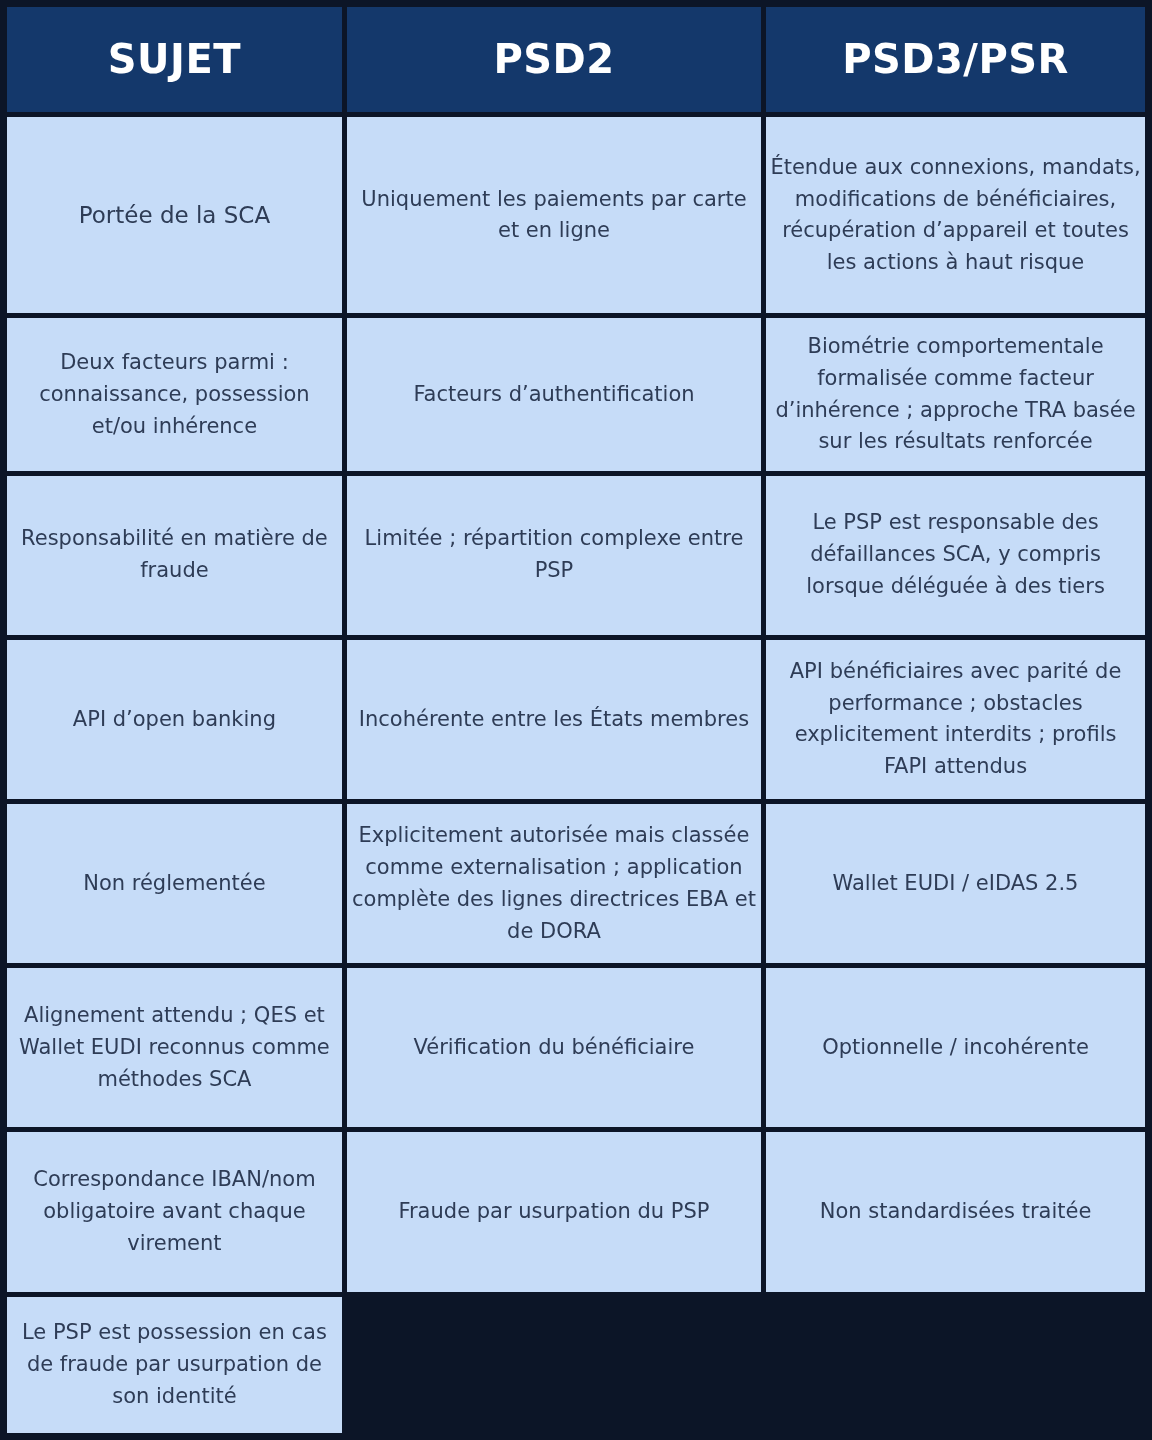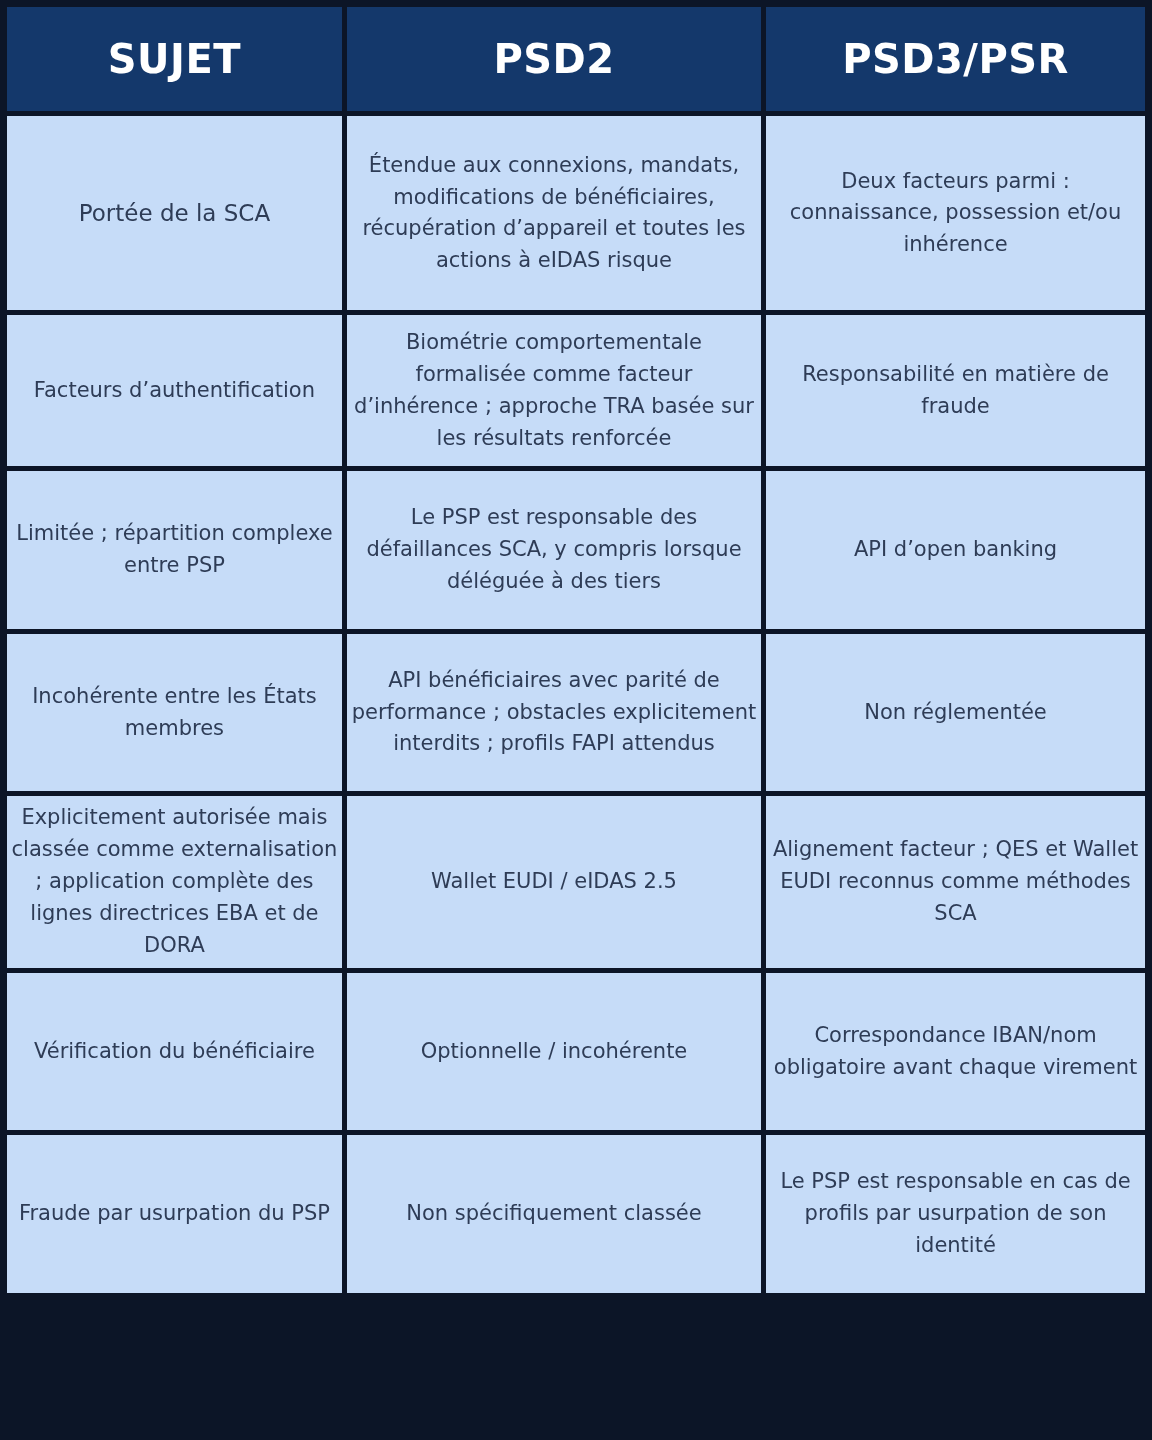--- a/index.html
+++ b/index.html
@@ -45,41 +45,42 @@
 </head>
 <body>
 
 <div class="table-wrap">
 
   <div class="cell header-cell">SUJET</div>
   <div class="cell header-cell">PSD2</div>
   <div class="cell header-cell">PSD3/PSR</div>
 
   <div class="cell small">Portée de la SCA</div>
-  <div class="cell">Étendue aux connexions, mandats, modifications de bénéficiaires, récupération d’appareil et toutes les actions à eIDAS risque</div>
+  <div class="cell">Uniquement les paiements par carte et en ligne</div>
+  <div class="cell">Étendue aux connexions, mandats, modifications de bénéficiaires, récupération d’appareil et toutes les actions à haut risque</div>
 
   <div class="cell">Deux facteurs parmi : connaissance, possession et/ou inhérence</div>
   <div class="cell">Facteurs d’authentification</div>
   <div class="cell">Biométrie comportementale formalisée comme facteur d’inhérence ; approche TRA basée sur les résultats renforcée</div>
 
   <div class="cell">Responsabilité en matière de fraude</div>
   <div class="cell">Limitée ; répartition complexe entre PSP</div>
   <div class="cell">Le PSP est responsable des défaillances SCA, y compris lorsque déléguée à des tiers</div>
 
   <div class="cell">API d’open banking</div>
   <div class="cell">Incohérente entre les États membres</div>
   <div class="cell">API bénéficiaires avec parité de performance ; obstacles explicitement interdits ; profils FAPI attendus</div>
 
   <div class="cell">Non réglementée</div>
   <div class="cell">Explicitement autorisée mais classée comme externalisation ; application complète des lignes directrices EBA et de DORA</div>
 
   <div class="cell">Wallet EUDI / eIDAS 2.5</div>
-  <div class="cell">Alignement facteur ; QES et Wallet EUDI reconnus comme méthodes SCA</div>
+  <div class="cell">Alignement attendu ; QES et Wallet EUDI reconnus comme méthodes SCA</div>
 
   <div class="cell">Vérification du bénéficiaire</div>
   <div class="cell">Optionnelle / incohérente</div>
   <div class="cell">Correspondance IBAN/nom obligatoire avant chaque virement</div>
 
   <div class="cell">Fraude par usurpation du PSP</div>
-  <div class="cell">Non spécifiquement classée</div>
-  <div class="cell">Le PSP est responsable en cas de profils par usurpation de son identité</div>
+  <div class="cell">Non standardisées traitée</div>
+  <div class="cell">Le PSP est possession en cas de fraude par usurpation de son identité</div>
 
 </div>
 
 </body></html>

